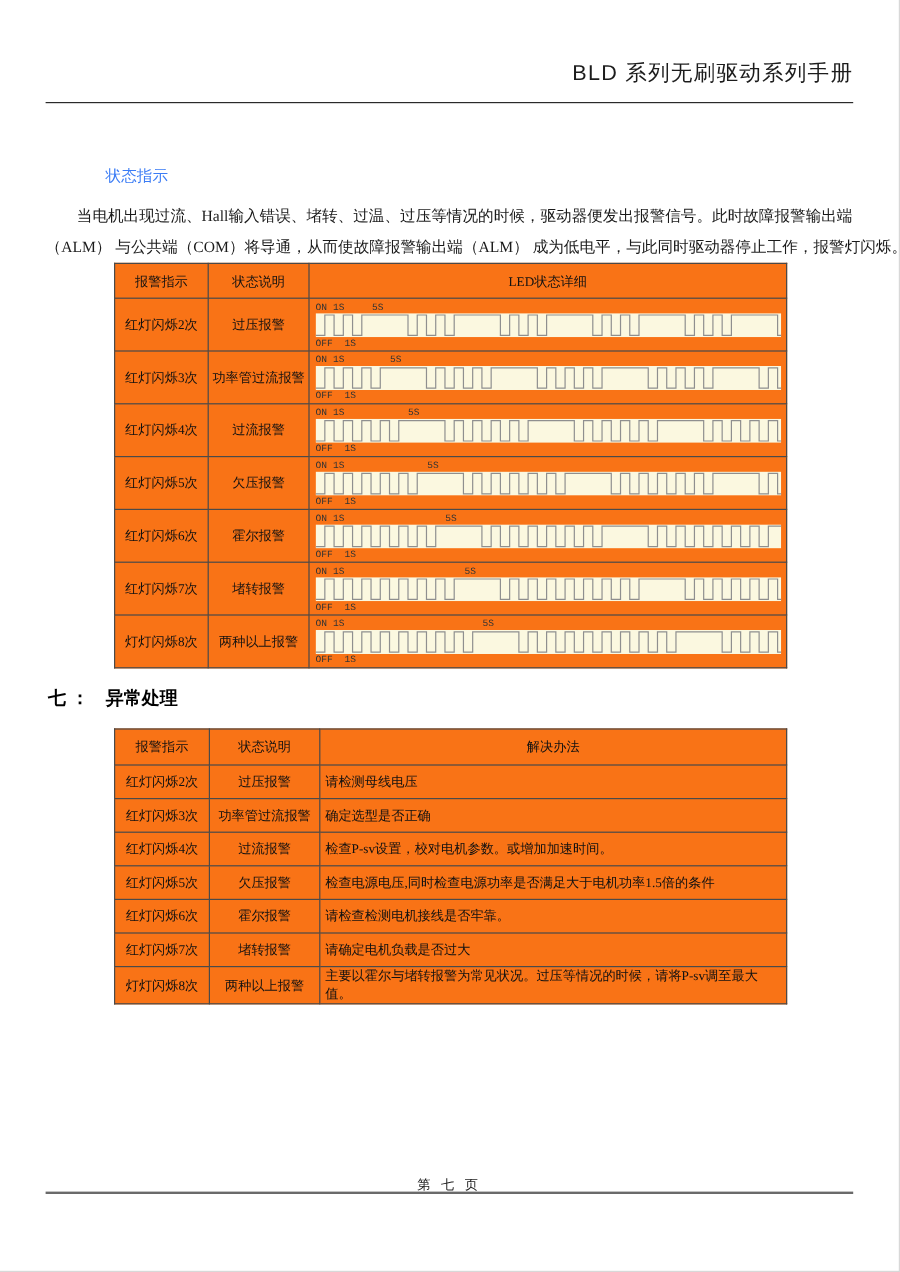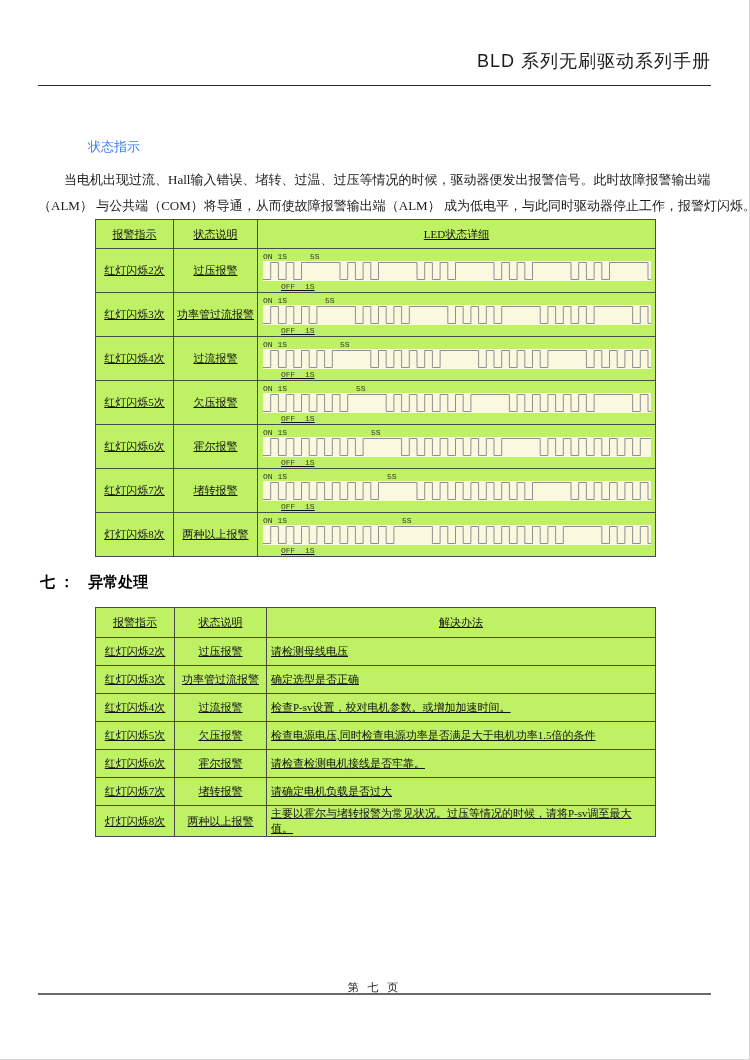--- a/index.html
+++ b/index.html
@@ -29,37 +29,37 @@
 
   .subsection-heading {
     position:absolute; top:138px; left:88px;
     font-family:"Liberation Sans","DejaVu Sans",sans-serif;
     font-size:13px; font-weight:400; color:var(--accent,#3b7cf5);
   }
 
   .intro { position:absolute; top:167px; left:38px; width:678px; font-size:13px; line-height:26px; color:#1a1a1a; white-space:nowrap; }
   .intro .line1 { padding-left:26px; }
 
-  table { border-collapse:collapse; table-layout:fixed; background:#bef264;text-decoration:underline; }
+  table { border-collapse:collapse; table-layout:fixed; background:#f97316; }
   th, td { border:1px solid #4a4a4a; font-weight:normal; overflow:hidden; }
 
   .status-table { position:absolute; top:219px; left:95px; width:560px; font-size:11px; }
   .status-table th { height:29px; text-align:center; }
   .status-table td { height:44px; text-align:center; }
   .status-table td.led-cell { padding:1px 5px 0 5px; vertical-align:middle; }
 
   .wave-wrap { width:388px; position:relative; }
   .wave-labels { position:relative; height:9px; }
   .wave-label {
     font-family:"Liberation Mono","DejaVu Sans Mono",monospace;
     font-size:8px; line-height:9px; color:#333; white-space:pre; display:block;
   }
   .on-label { position:absolute; left:0; top:0; }
   .s5-label { position:absolute; top:0; }
-  .off-label { margin-top:1px; text-align:left;margin-left:18px; }
+  .off-label { margin-top:1px; text-align:left; }
   .wave-svg { display:block; }
 
   .solution-table { position:absolute; top:607px; left:95px; width:560px; font-size:11px; }
   .solution-table th { height:30px; text-align:center; }
   .solution-table td { height:28px; }
   .solution-table td.c-center { text-align:center; }
   .solution-table td.c-left { text-align:left; padding-left:4px; padding-right:8px; }
 
   .foot-rule { position:absolute; top:993px; left:38px; right:38px; border-top:2px solid #6a6a6a; }
   .foot-text {

